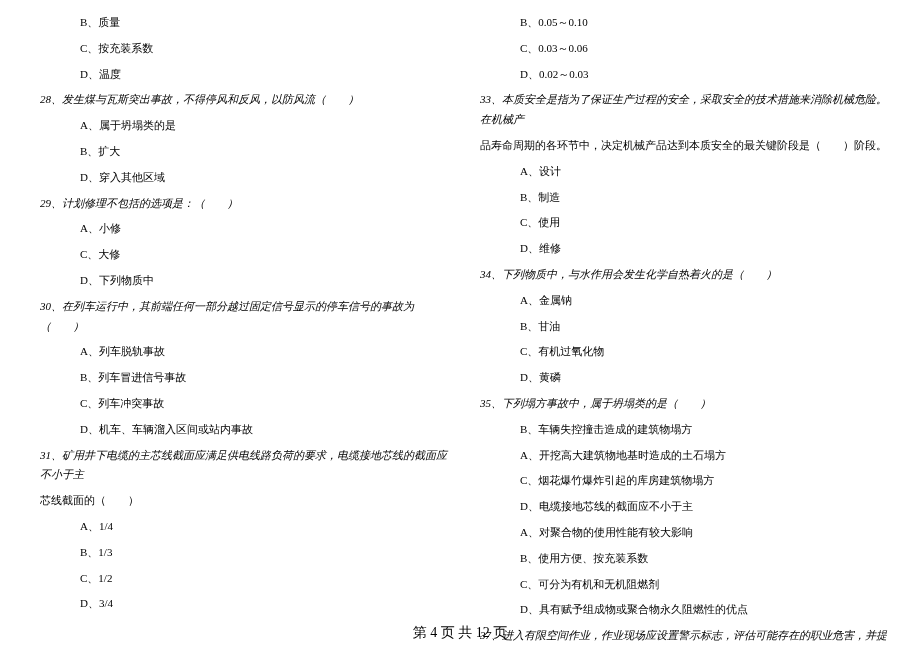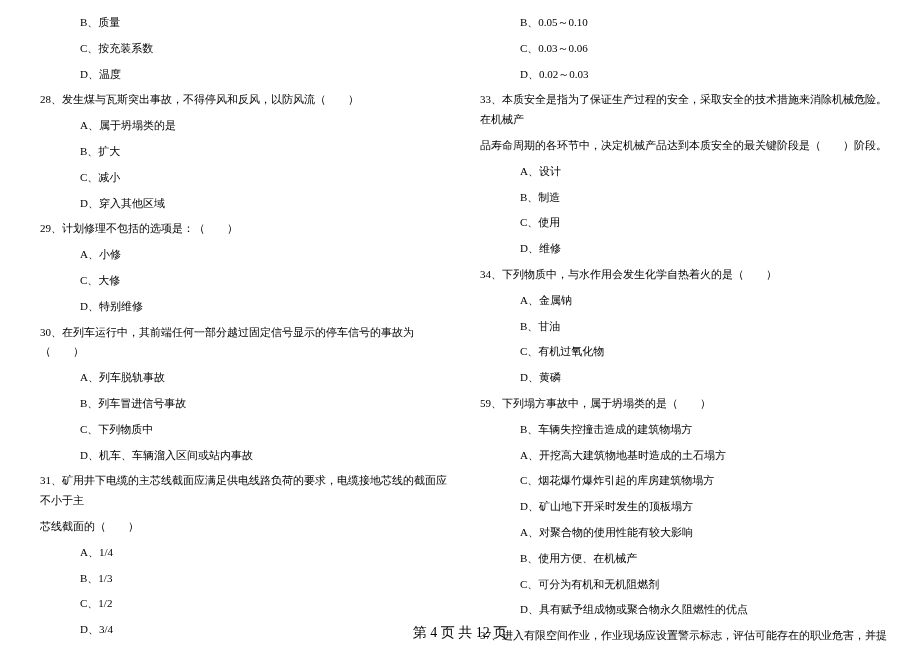--- a/index.html
+++ b/index.html
@@ -25,20 +25,21 @@
       width: 50%;
       padding: 0 10px;
     }
     .option {
       padding: 3px 0 3px 50px;
       line-height: 1.8;
     }
     .question {
       padding: 3px 0 3px 10px;
       line-height: 1.8;
+      font-style: italic;
     }
     .question-cont {
       padding: 3px 0 3px 10px;
       line-height: 1.8;
     }
     .footer {
       position: absolute;
       bottom: 8px;
       width: 100%;
       text-align: center;
@@ -50,32 +51,31 @@
 
 <div class="page">
   <div class="column">
     <div class="option">B、质量</div>
     <div class="option">C、按充装系数</div>
     <div class="option">D、温度</div>
 
     <div class="question">28、发生煤与瓦斯突出事故，不得停风和反风，以防风流（　　）</div>
     <div class="option">A、属于坍塌类的是</div>
     <div class="option">B、扩大</div>
-    <div class="option">C、减小</div>
     <div class="option">D、穿入其他区域</div>
 
     <div class="question">29、计划修理不包括的选项是：（　　）</div>
     <div class="option">A、小修</div>
     <div class="option">C、大修</div>
-    <div class="option">D、特别维修</div>
+    <div class="option">D、下列物质中</div>
 
     <div class="question">30、在列车运行中，其前端任何一部分越过固定信号显示的停车信号的事故为（　　）</div>
     <div class="option">A、列车脱轨事故</div>
     <div class="option">B、列车冒进信号事故</div>
-    <div class="option">C、下列物质中</div>
+    <div class="option">C、列车冲突事故</div>
     <div class="option">D、机车、车辆溜入区间或站内事故</div>
 
     <div class="question">31、矿用井下电缆的主芯线截面应满足供电线路负荷的要求，电缆接地芯线的截面应不小于主</div>
     <div class="question-cont">芯线截面的（　　）</div>
     <div class="option">A、1/4</div>
     <div class="option">B、1/3</div>
     <div class="option">C、1/2</div>
     <div class="option">D、3/4</div>
 
   </div>
@@ -91,28 +91,28 @@
     <div class="option">B、制造</div>
     <div class="option">C、使用</div>
     <div class="option">D、维修</div>
 
     <div class="question">34、下列物质中，与水作用会发生化学自热着火的是（　　）</div>
     <div class="option">A、金属钠</div>
     <div class="option">B、甘油</div>
     <div class="option">C、有机过氧化物</div>
     <div class="option">D、黄磷</div>
 
-    <div class="question">59、下列塌方事故中，属于坍塌类的是（　　）</div>
+    <div class="question">35、下列塌方事故中，属于坍塌类的是（　　）</div>
     <div class="option">B、车辆失控撞击造成的建筑物塌方</div>
     <div class="option">A、开挖高大建筑物地基时造成的土石塌方</div>
     <div class="option">C、烟花爆竹爆炸引起的库房建筑物塌方</div>
-    <div class="option">D、矿山地下开采时发生的顶板塌方</div>
+    <div class="option">D、电缆接地芯线的截面应不小于主</div>
 
     <div class="option">A、对聚合物的使用性能有较大影响</div>
-    <div class="option">B、使用方便、在机械产</div>
+    <div class="option">B、使用方便、按充装系数</div>
     <div class="option">C、可分为有机和无机阻燃剂</div>
     <div class="option">D、具有赋予组成物或聚合物永久阻燃性的优点</div>
 
     <div class="question">37、进入有限空间作业，作业现场应设置警示标志，评估可能存在的职业危害，并提供合格的</div>
 
   </div>
 </div>
 
 <div class="footer">第 4 页 共 12 页</div>
 

